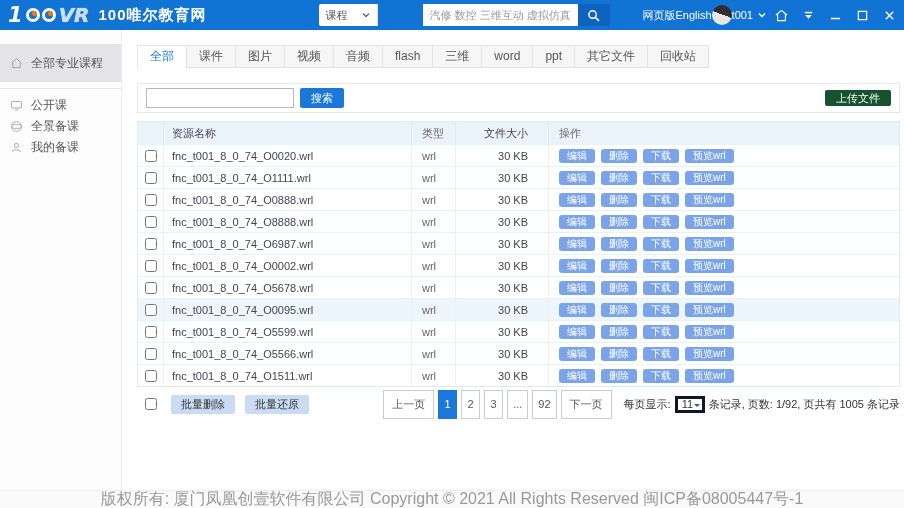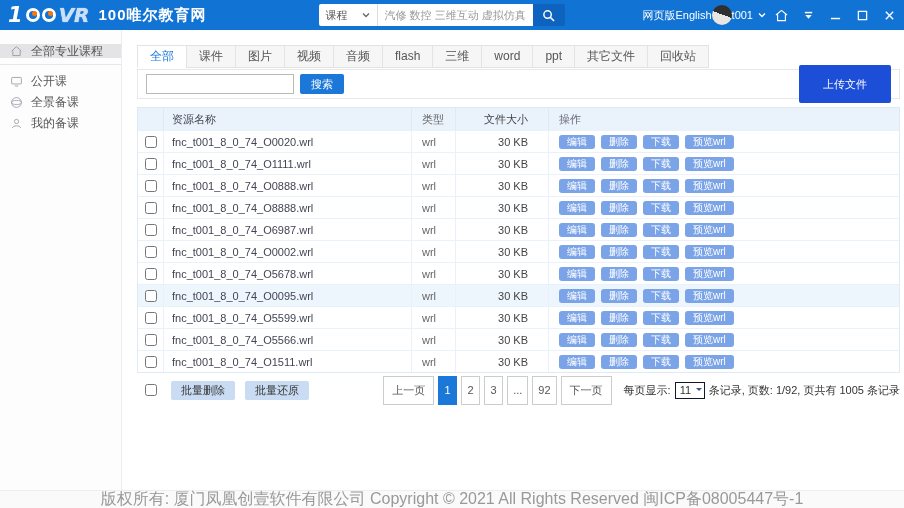--- a/index.html
+++ b/index.html
@@ -16,52 +16,52 @@
   }
   .logo { display: flex; align-items: center; gap: 1px; margin-right: 9px; }
   .logo .l1 { font: italic bold 21px "DejaVu Sans", sans-serif; color: #fff; margin-right: 1px; }
   .eye { width: 14px; height: 14px; border: 3px solid #fff; border-radius: 50%; position: relative; margin-left: 1px; }
   .eye::after { content:''; position:absolute; width:5px; height:5px; border-radius:50%; background:#f57a10; top:0; left:3px; }
   .logo .lvr { font: italic bold 20px "DejaVu Sans", sans-serif; color:#c9e0f8; text-shadow: 0 0 1px #ffffff; margin-left:2px; }
   .site-title { font-size: 15px; font-weight: bold; letter-spacing: 1px; white-space: nowrap; }
 
   .hsearch { display: flex; align-items: stretch; height: 22px; margin-left: 112px; border-radius: 2px; overflow: hidden; }
   .hsel { background:#fff; color:#555; display:flex; align-items:center; gap:14px; padding:0 7px; font-size:11px; border-right:1px solid #ddd; cursor:pointer; }
-  .hinput { width: 155px; border: none; outline: none; font-size: 11px; padding: 0 7px; color:#333; }
+  .hinput { width: 155px; border: none; outline: none; font-size: 11px; padding: 0 7px; color:#333;margin-left:45px; }
   .hinput::placeholder { color:#999; }
   .hbtn { width: 32px; background:#0d63bd; border:none; display:flex; align-items:center; justify-content:center; cursor:pointer; }
 
   .hright { margin-left: auto; display: flex; align-items: center; gap: 0; }
   .hlink { font-size: 11px; color:#fff; text-decoration: none; cursor: pointer; white-space: nowrap; }
   .avatar { width: 20px; height: 20px; border-radius: 50%; background: linear-gradient(200deg,#2f2f2f 0 48%, #e8e6e2 48% 100%); }
   .huser { display:flex; align-items:center; gap:5px; font-size:11px; cursor:pointer; }
   .wicon { display:flex; align-items:center; justify-content:center; width:14px; height:14px; cursor:pointer; }
   .wgroup { display:flex; align-items:center; gap:13px; margin-left:8px; }
 
   
   .sidebar { position:absolute; top:30px; left:0; width:122px; bottom:18px; background:#fdfdfe; border-right:1px solid #ececec; padding-top:14px; }
   .snav { list-style:none; }
   .sitem { position:relative; height:21px; display:flex; align-items:center; gap:8px; padding-left:10px; color:#555; font-size:12px; cursor:pointer; white-space:nowrap; }
   .sitem .js-icon { display:flex; align-items:center; color:#9aa0a8; }
   .sitem.sel { background:#e4e4e7; }
-  .sitem:first-child { height:14px; margin-bottom:13px; }
+  .sitem:first-child { height:38px; margin-bottom:13px; }
   .sitem:first-child::after { content:''; position:absolute; left:0; right:0; bottom:-7px; height:1px; background:#e7e7e7; }
 
   
   .main { position:absolute; top:30px; left:137px; width:763px; bottom:18px; }
 
   .tabs { display:flex; margin-top:15px; }
   .tab { height:23px; line-height:21px; padding:0 12px; background:#f6f6f6; border:1px solid #e3e3e3; margin-left:-1px; font-size:12px; color:#555; cursor:pointer; white-space:nowrap; }
   .tab:first-child { margin-left:0; }
   .tab.active { background:#fff; color:#1b78d8; border-bottom-color:#fff; }
 
-  .toolbar { margin-top:1px; border:1px solid #e8e8e8; height:30px; display:flex; align-items:center; padding:0 8px; }
+  .toolbar { margin-top:15px; border:1px solid #e8e8e8; height:30px; display:flex; align-items:center; padding:0 8px; }
   .tb-input { width:148px; height:20px; border:1px solid #b9b9b9; outline:none; padding:0 5px; font-size:11px; }
   .tb-search { margin-left:6px; height:20px; padding:0 11px; background:#1b78d8; color:#fff; border:none; border-radius:2px; font-size:11px; cursor:pointer; }
-  .tb-upload { margin-left:auto; height:38px; padding:0 24px; background:#1d4ed8; color:#fff; border:none; border-radius:2px; font-size:11px; cursor:pointer; }
+  .tb-upload { margin-left:auto; height:16px; padding:0 11px; background:#14532d; color:#fff; border:none; border-radius:2px; font-size:11px; cursor:pointer; }
 
   .tbl { margin-top:8px; border:1px solid #dfeaf6; }
   .thead, .trow { display:grid; grid-template-columns:26px 248px 44px 93px 1fr; height:22px; }
   .thead { background:#eaf3fc; color:#667; font-size:11px; }
   .trow { border-top:1px solid #e9f1fa; background:#fff; font-size:11px; }
   .trow.hl { background:#eef6fd; }
   .c { display:flex; align-items:center; height:100%; border-right:1px solid #e9f1fa; overflow:hidden; }
   .thead .c { border-right-color:#dde9f6; }
   .c:last-child { border-right:none; }
   .c-check { justify-content:center; }
@@ -74,21 +74,21 @@
 
   .tfoot { margin-top:6px; display:flex; align-items:center; height:22px; }
   .batch-left { display:flex; align-items:center; }
   .batch-left input { margin:0 14px 0 8px; }
   .bbtn { height:19px; padding:0 10px; margin-right:10px; background:#c9dcf3; color:#333; border:none; border-radius:2px; font-size:11px; cursor:pointer; }
   .pager { margin-left:auto; display:flex; align-items:center; gap:4px; }
   .page-btn { min-width:19px; height:29px; padding:0 5px; border:1px solid #ccc; background:#fff; color:#555; font-size:11px; cursor:pointer; }
   .page-btn.active { background:#1b78d8; border-color:#1b78d8; color:#fff; }
   .pg-prev, .pg-next { padding:0 8px; }
   .pg-info { display:flex; align-items:center; gap:4px; margin-left:8px; font-size:11px; color:#333; white-space:nowrap; }
-  .ppsel { position:relative; display:inline-flex; align-items:center; width:30px; height:17px; border:1px solid #0f172a; background:#fff; padding-left:4px; font-size:11px; cursor:pointer; }
+  .ppsel { position:relative; display:inline-flex; align-items:center; width:30px; height:17px; border:3px solid #0f172a; background:#fff; padding-left:4px; font-size:11px; cursor:pointer; }
   .ppsel::after { content:''; position:absolute; right:2px; top:5px; border:3px solid transparent; border-top-color:#35598f; border-bottom:none; }
 
   
   .pfoot { position:absolute; left:0; right:0; bottom:0; height:18px; background:#fafafa; border-top:1px solid #eee; display:flex; align-items:center; justify-content:center; font-size:16px; color:#999; }
 </style>
 </head>
 <body>
 
 <div class="app">
 

